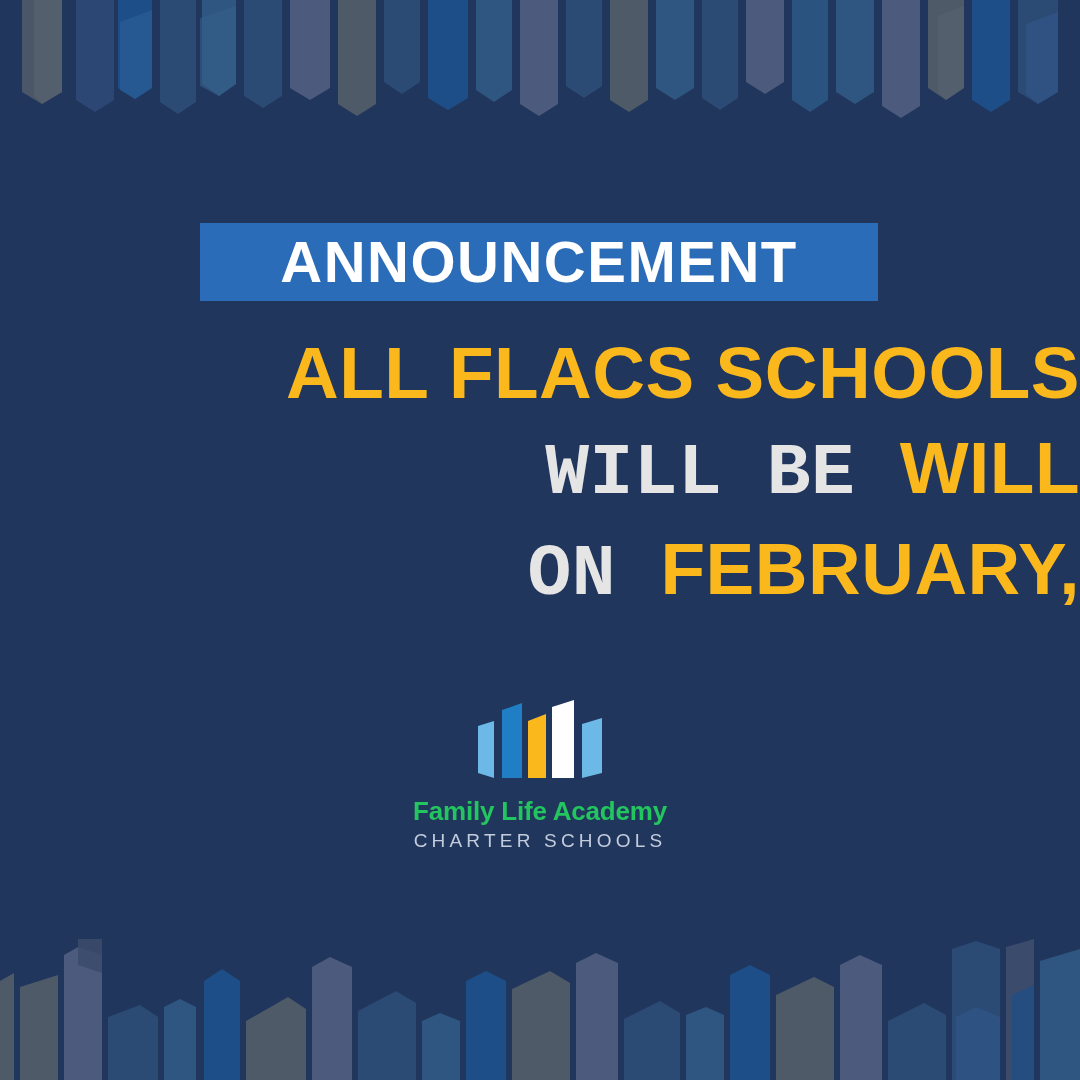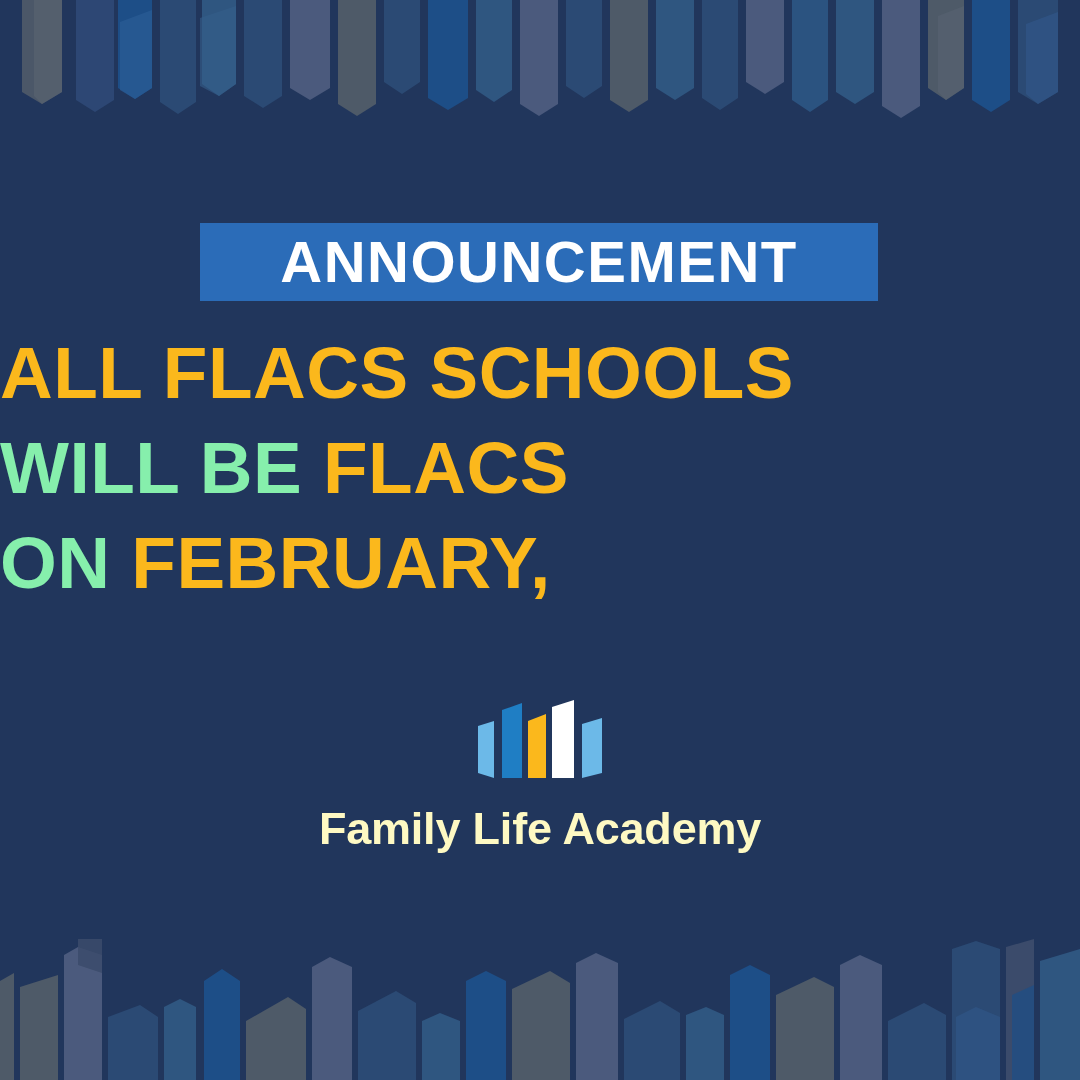--- a/index.html
+++ b/index.html
@@ -62,50 +62,50 @@
     line-height: 1;
     white-space: nowrap;
   }
 
   
   #headline {
     position: absolute;
     left: 0;
     top: 325px;
     width: 1080px;
-    text-align: left;
+    text-align: right;
   }
   .headline-line {
     font-size: 73px;
     font-weight: bold;
     line-height: 95px;
     letter-spacing: 0.5px;
     white-space: nowrap;
   }
   .hl-yellow { color: #fbb81c; }
-  .hl-white  { color: #86efac; }
+  .hl-white  { color: #e5e5e5; font-family: Liberation Mono, monospace; }
 
   
   #logo-block {
     position: absolute;
     left: 0;
     top: 700px;
     width: 1080px;
     text-align: center;
   }
   #logo-mark {
     display: block;
     margin: 0 auto;
     width: 124px;
     height: 82px;
   }
   #logo-name {
-    margin-top: 23px;
-    color: #fef9c3;
-    font-size: 45px;
+    margin-top: 16px;
+    color: #22c55e;
+    font-size: 26px;
     font-weight: bold;
     letter-spacing: -0.2px;
     line-height: 1.05;
   }
   #logo-sub {
     margin-top: 6px;
     color: #c3ccdc;
     font-size: 19px;
     font-weight: normal;
     letter-spacing: 4.2px;
@@ -154,36 +154,37 @@
 
   <div id="announcement-banner">
     <span class="banner-text">ANNOUNCEMENT</span>
   </div>
 
   <div id="headline">
     <div class="headline-line">
       <span class="hl-yellow">ALL FLACS SCHOOLS</span>
     </div>
     <div class="headline-line">
-      <span class="hl-white">WILL BE </span><span class="hl-yellow">FLACS</span>
+      <span class="hl-white">WILL BE </span><span class="hl-yellow">WILL</span>
     </div>
     <div class="headline-line">
       <span class="hl-white">ON </span><span class="hl-yellow">FEBRUARY,</span>
     </div>
   </div>
 
   <div id="logo-block">
     <svg id="logo-mark" viewBox="0 0 124 82" aria-hidden="true">
       <polygon points="0,26 16,21 16,78 0,73" fill="#6cb9e8"></polygon>
       <polygon points="24,10 44,3 44,78 24,78" fill="#1f7ec4"></polygon>
       <polygon points="50,21 68,14 68,78 50,78" fill="#fbb81c"></polygon>
       <polygon points="74,7 96,0 96,78 74,78" fill="#ffffff"></polygon>
       <polygon points="104,24 124,18 124,73 104,78" fill="#6cb9e8"></polygon>
     </svg>
     <div id="logo-name">Family Life Academy</div>
+    <div id="logo-sub">CHARTER SCHOOLS</div>
   </div>
 
   <div class="pattern-band" id="pattern-bottom">
     <svg viewBox="0 0 1080 155" preserveAspectRatio="none" aria-hidden="true">
       <g>
         <polygon points="0,56 14,48 14,155 0,155" fill="#4e5a68"></polygon>
         <polygon points="20,62 58,50 58,155 20,155" fill="#4e5a68"></polygon>
         <polygon points="64,30 78,22 102,30 102,155 64,155" fill="#4b5a7d"></polygon>
         <polygon points="78,14 102,14 102,48 78,40" fill="#3b4b6b" opacity="0.85"></polygon>
         <polygon points="108,92 140,80 158,92 158,155 108,155" fill="#2b4a74"></polygon>

